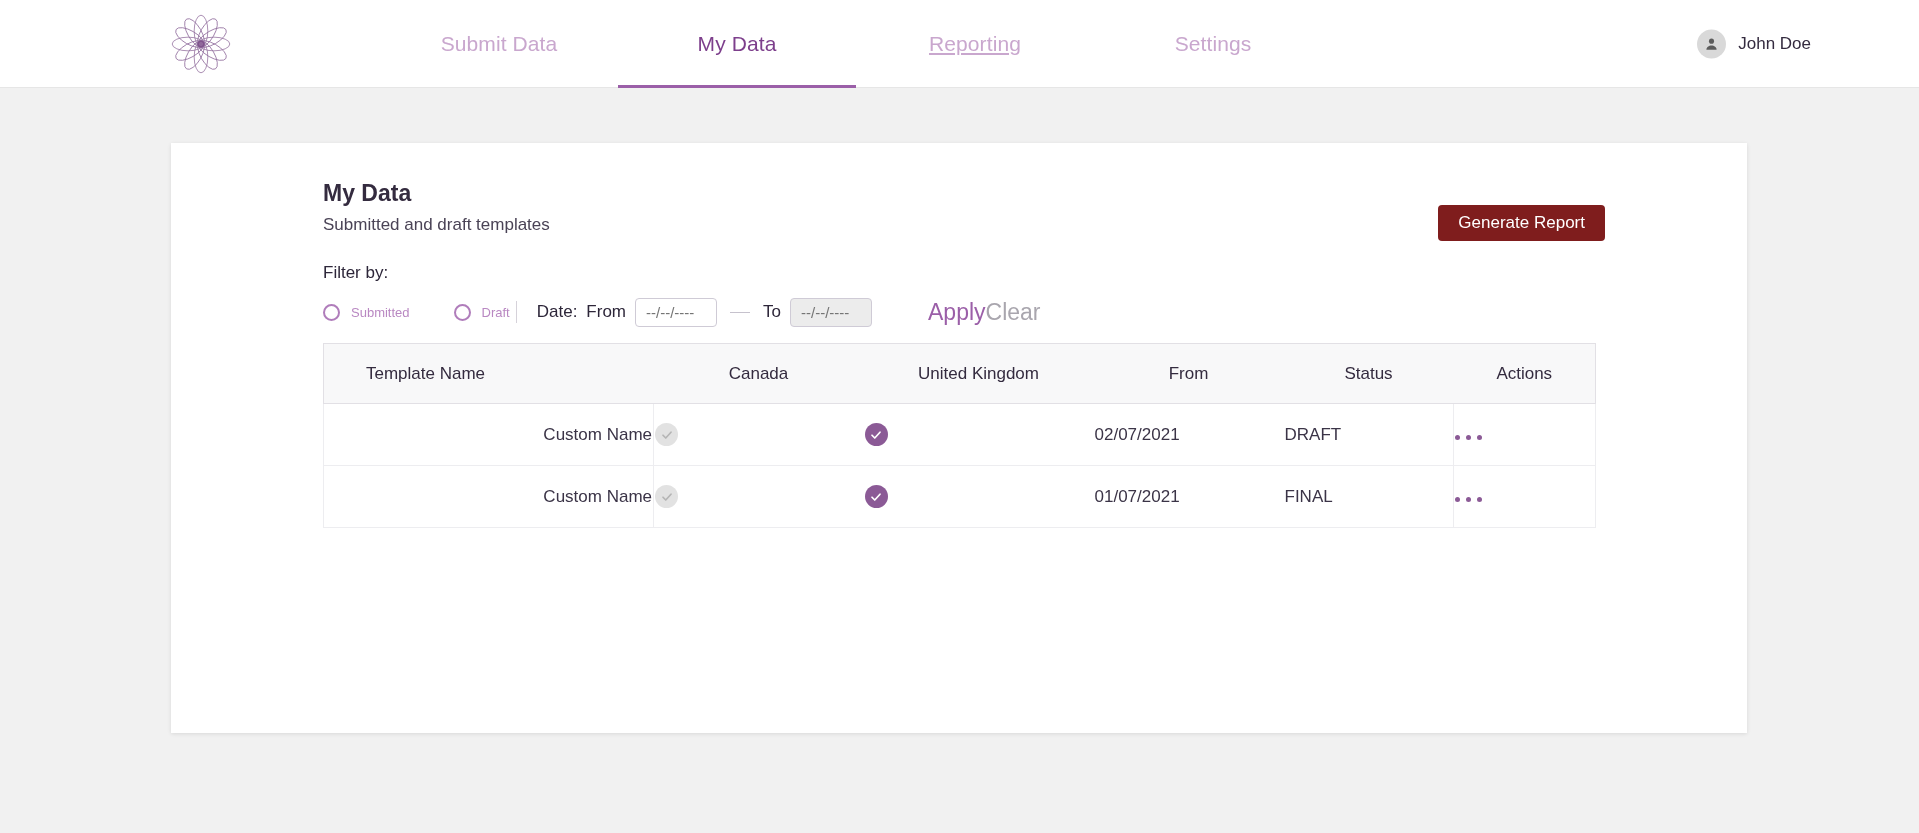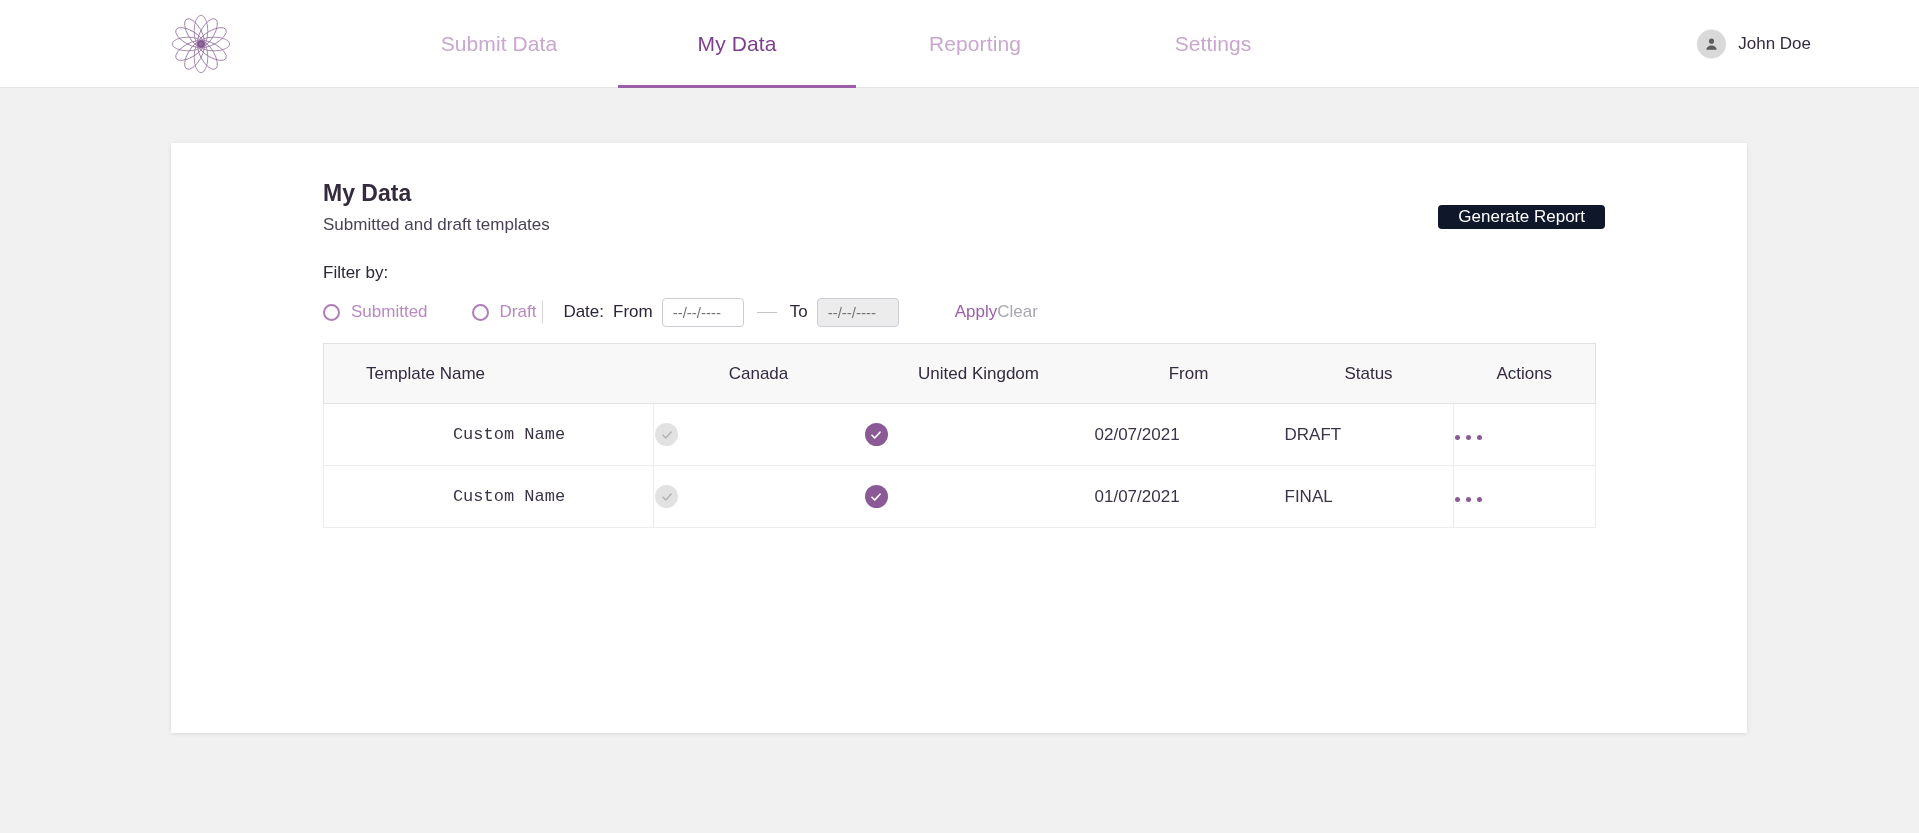--- a/index.html
+++ b/index.html
@@ -51,21 +51,21 @@
   .nav-item.active::after {
     content: "";
     position: absolute;
     left: 0; right: 0; bottom: 0;
     height: 3px;
     background: #9b5fa8;
   }
   .nav-w1 { width: 238px; }
   .nav-w2 { width: 238px; }
   .nav-w3 { width: 238px; }
-  .nav-w4 { width: 238px; }
+  .nav-w4 { width: 238px; text-decoration: underline; }
   .nav-w5 { width: 238px; }
 
   .user {
     position: absolute;
     right: 108px; top: 50%;
     transform: translateY(-50%);
     display: flex;
     align-items: center;
     gap: 12px;
     cursor: pointer;
@@ -98,28 +98,28 @@
   }
   .card-sub {
     position: absolute;
     left: 152px; top: 72px;
     font-size: 17px;
     color: #4a4356;
   }
   .gen-report {
     position: absolute;
     right: 142px; top: 62px;
-    background: #0f172a;
+    background: #7f1d1d;
     color: #ffffff;
     border: none;
     border-radius: 4px;
     font-size: 17px;
     font-family: "Liberation Sans", sans-serif;
     padding: 0 20px;
-    height: 24px;
+    height: 36px;
     cursor: pointer;
   }
   .filter-label {
     position: absolute;
     left: 152px; top: 120px;
     font-size: 17px;
     color: #2d2639;
   }
   .filter-row {
     position: absolute;
@@ -135,21 +135,21 @@
     cursor: pointer;
     margin-right: 44px;
   }
   .radio {
     width: 17px; height: 17px;
     border-radius: 50%;
     border: 2px solid #b07dbb;
     background: #fff;
   }
   .radio-label {
-    font-size: 17px;
+    font-size: 13px;
     color: #b988c2;
   }
   .vdiv {
     width: 1px; height: 22px;
     background: #d6d2da;
     margin: 0 20px 0 6px;
   }
   .date-text {
     font-size: 17px;
     color: #2d2639;
@@ -172,21 +172,21 @@
   }
   .dash {
     width: 20px; height: 1px;
     background: #c6c2cd;
     margin: 0 13px;
   }
   .link-btn {
     background: none;
     border: none;
     font-family: "Liberation Sans", sans-serif;
-    font-size: 17px;
+    font-size: 23px;
     cursor: pointer;
     padding: 0;
   }
   .link-apply { color: #9b5fa8; margin-left: 56px; }
   .link-clear { color: #a9a6ae; cursor: default; }
 
   
   .tbl {
     position: absolute;
     left: 152px; top: 200px;
@@ -216,23 +216,22 @@
     color: #3b3447;
     text-align: left;
     border-bottom: 1px solid #ededf0;
     border-left: 1px solid #ededf0;
     border-right: 1px solid #ededf0;
   }
   .tbl tbody td:not(:first-child):not(:last-child) {
     border-left: none; border-right: none;
   }
   .tbl tbody td:first-child {
-    text-align: center;
+    text-align: right;
     padding-left: 42px;
-    font-family: Liberation Mono, monospace;
   }
   .col-name  { width: 330px; }
   .col-ca    { width: 210px; }
   .col-uk    { width: 230px; }
   .col-date  { width: 190px; }
   .col-stat  { width: 170px; }
   .col-act   { width: 142px; }
 
   .chk {
     display: inline-flex;

